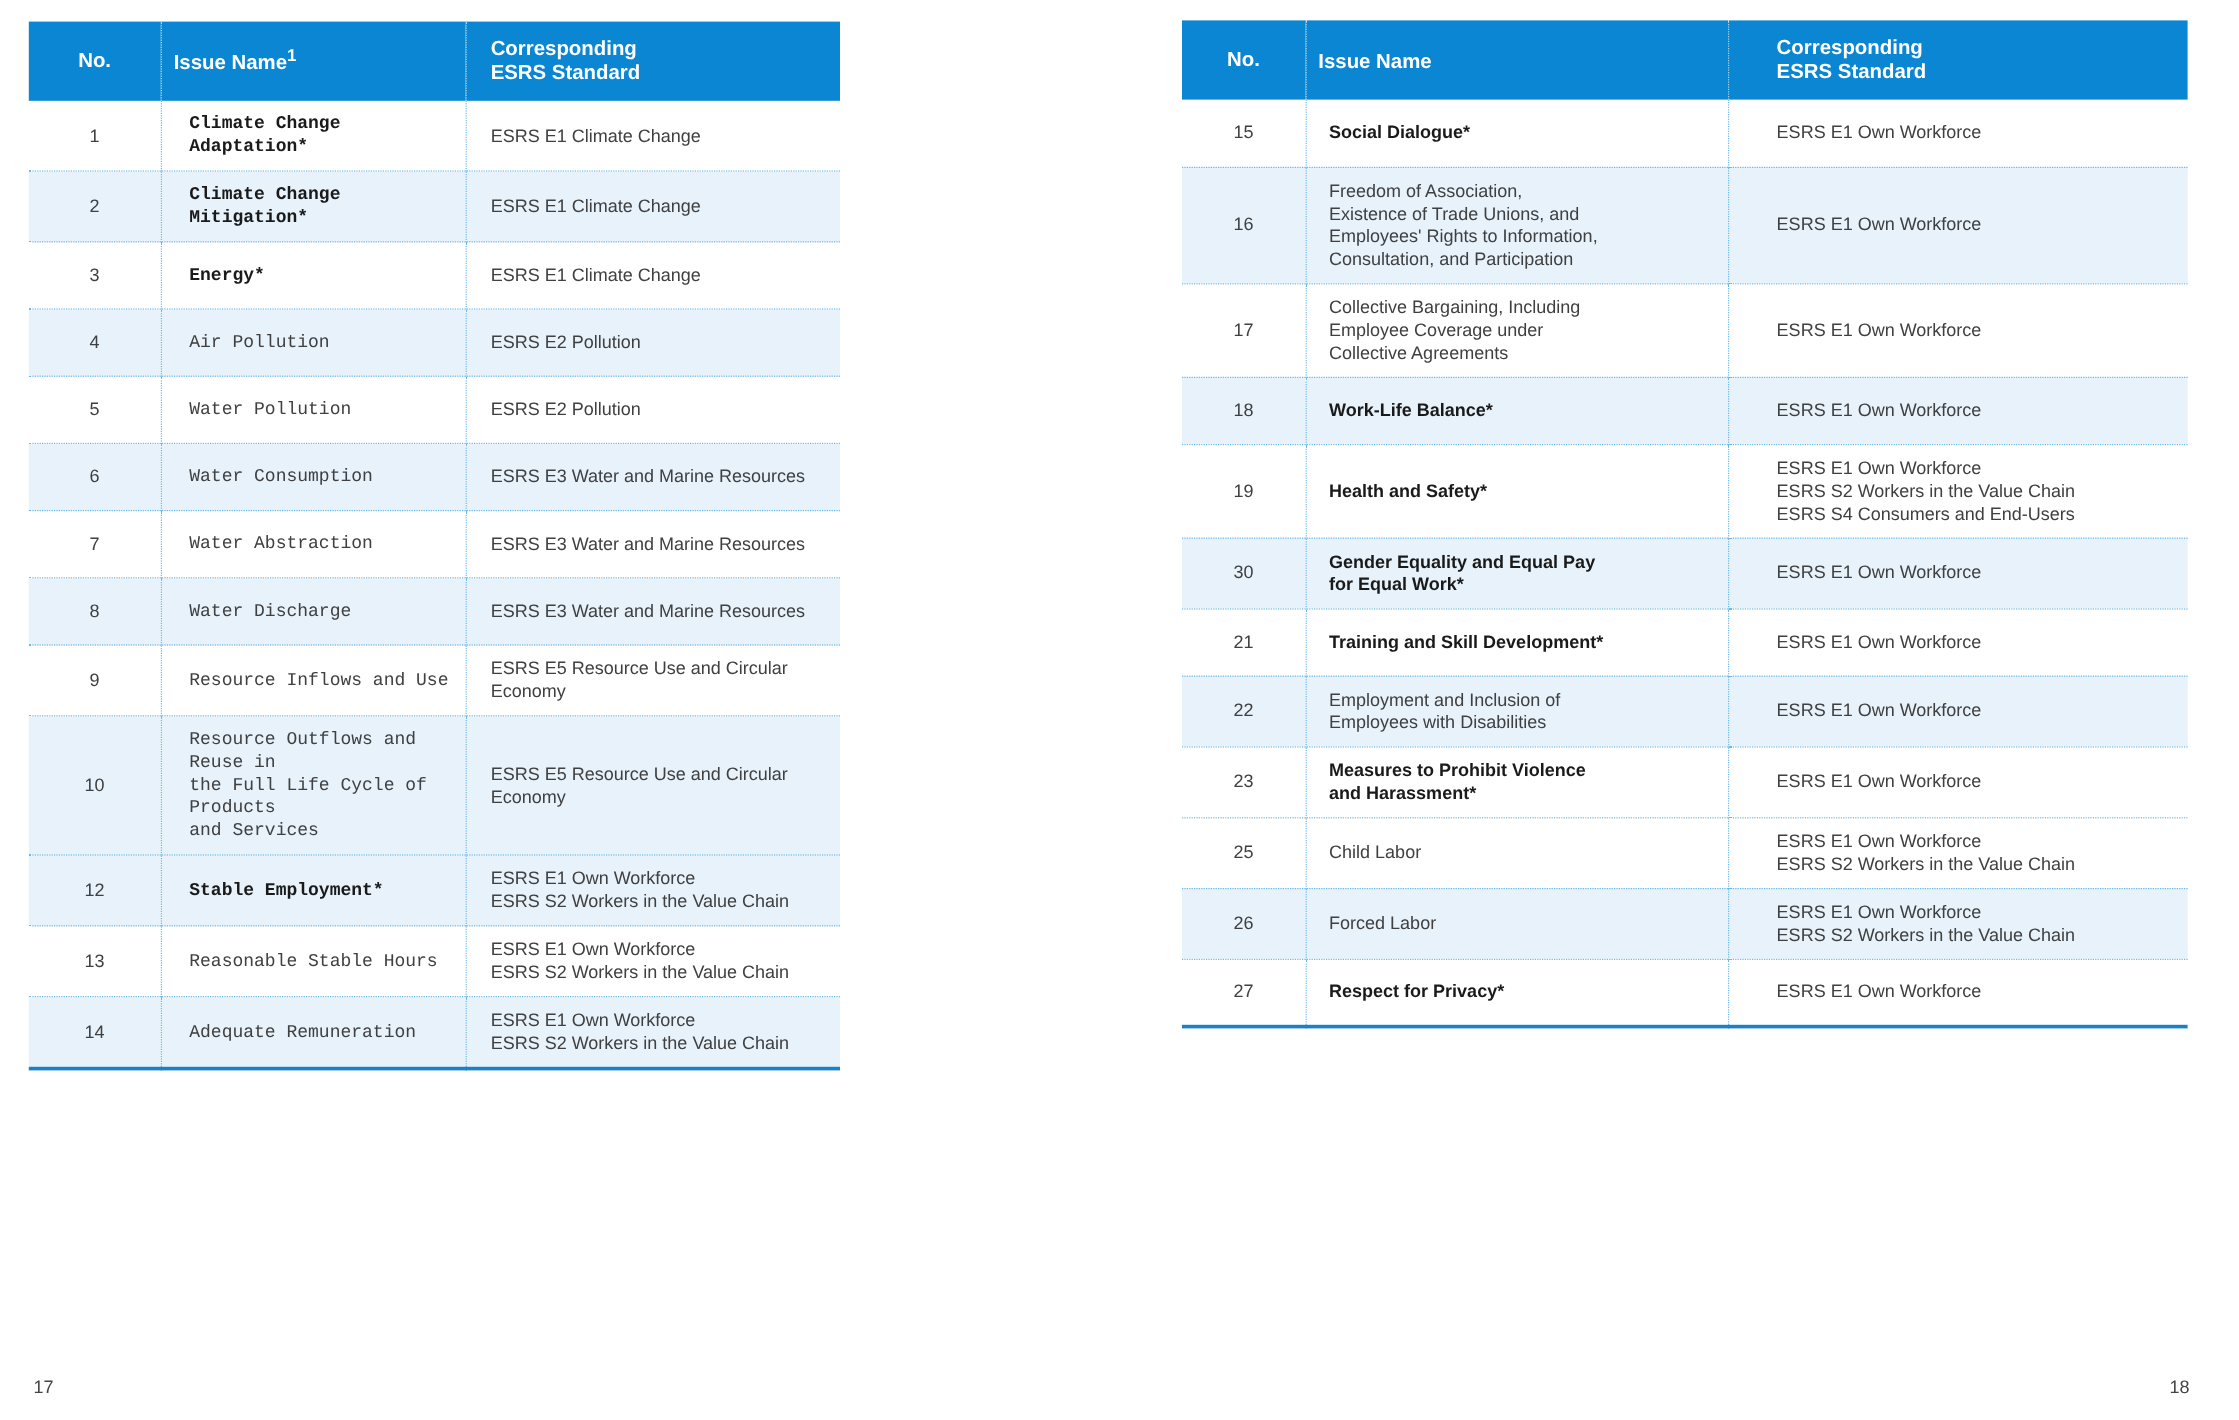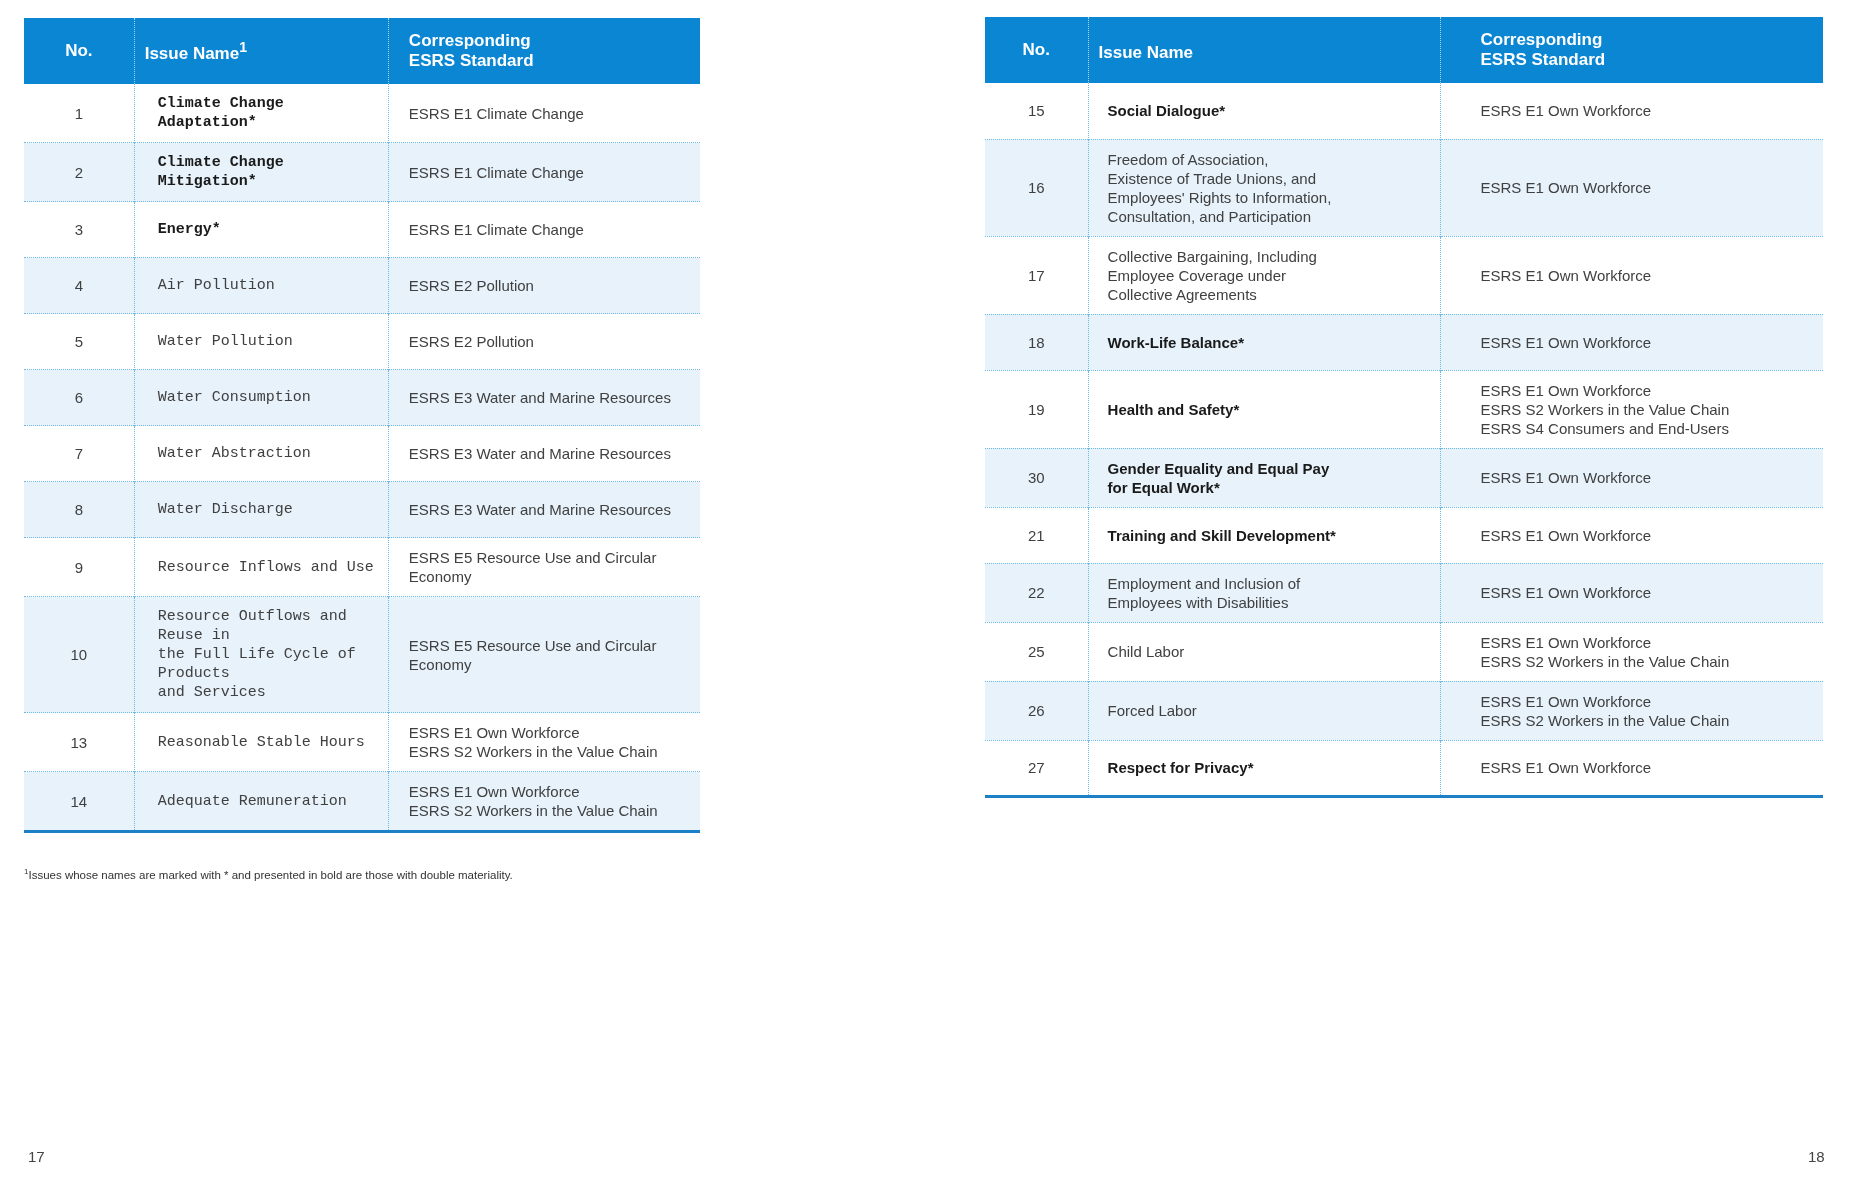--- a/index.html
+++ b/index.html
@@ -137,40 +137,47 @@
           </tr>
           <tr class="shaded">
             <td class="col-no">10</td>
             <td class="col-issue">Resource Outflows and Reuse in
 the Full Life Cycle of Products
 and Services</td>
             <td class="col-std">
               <div>ESRS E5 Resource Use and Circular Economy</div>
             </td>
           </tr>
+          <tr class="shaded">
+            <td class="col-no">12</td>
+            <td class="col-issue bold">Stable Employment*</td>
+            <td class="col-std">
+              <div>ESRS E1 Own Workforce</div>
+              <div>ESRS S2 Workers in the Value Chain</div>
+            </td>
+          </tr>
           <tr>
             <td class="col-no">13</td>
             <td class="col-issue">Reasonable Stable Hours</td>
             <td class="col-std">
               <div>ESRS E1 Own Workforce</div>
               <div>ESRS S2 Workers in the Value Chain</div>
             </td>
           </tr>
           <tr class="shaded">
             <td class="col-no">14</td>
             <td class="col-issue">Adequate Remuneration</td>
             <td class="col-std">
               <div>ESRS E1 Own Workforce</div>
               <div>ESRS S2 Workers in the Value Chain</div>
             </td>
           </tr>
         </tbody>
     </table>
 
-    <div class="footnote"><sup>1</sup><span>Issues whose names are marked with * and presented in bold are those with double materiality.</span></div>
   </div>
 
   <div class="page-right">
     <table class="materiality t-right">
       <thead>
         <tr>
           <th class="col-no">No.</th>
           <th class="col-issue"><span>Issue Name</span><sup></sup></th>
           <th class="col-std">Corresponding
 ESRS Standard</th>
@@ -236,20 +243,28 @@
           </tr>
           <tr class="shaded">
             <td class="col-no">22</td>
             <td class="col-issue">Employment and Inclusion of
 Employees with Disabilities</td>
             <td class="col-std">
               <div>ESRS E1 Own Workforce</div>
             </td>
           </tr>
           <tr>
+            <td class="col-no">23</td>
+            <td class="col-issue bold">Measures to Prohibit Violence
+and Harassment*</td>
+            <td class="col-std">
+              <div>ESRS E1 Own Workforce</div>
+            </td>
+          </tr>
+          <tr>
             <td class="col-no">25</td>
             <td class="col-issue">Child Labor</td>
             <td class="col-std">
               <div>ESRS E1 Own Workforce</div>
               <div>ESRS S2 Workers in the Value Chain</div>
             </td>
           </tr>
           <tr class="shaded">
             <td class="col-no">26</td>
             <td class="col-issue">Forced Labor</td>

